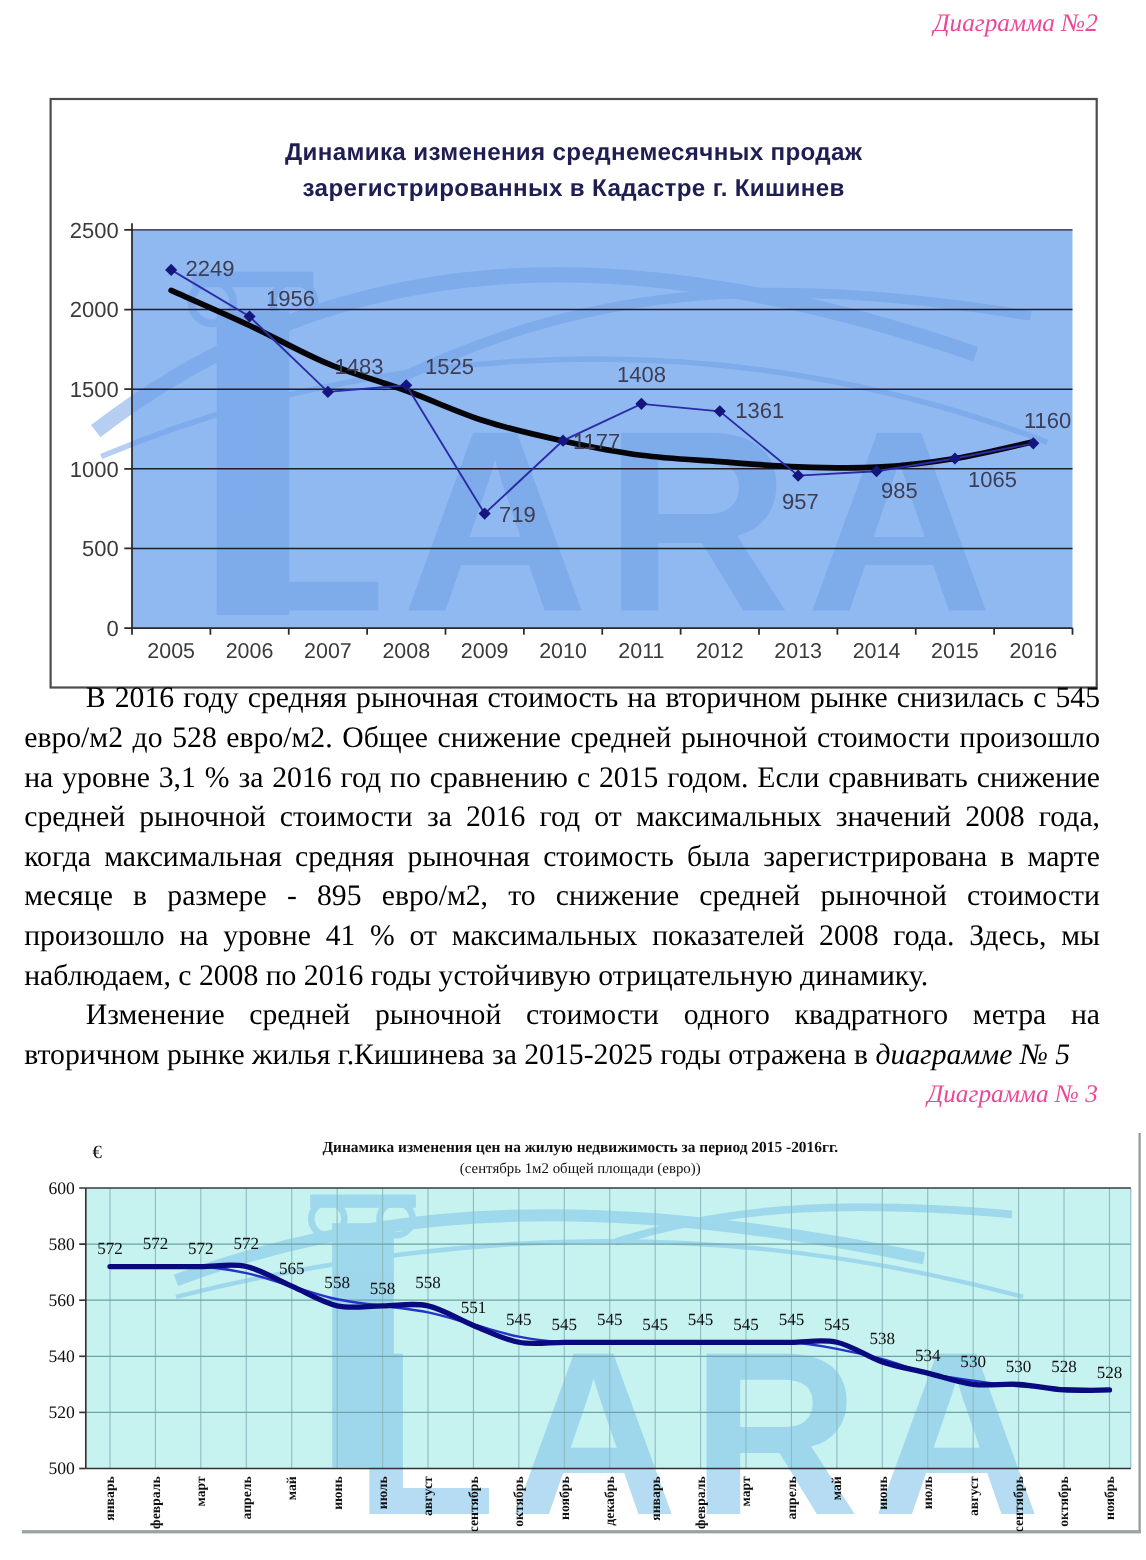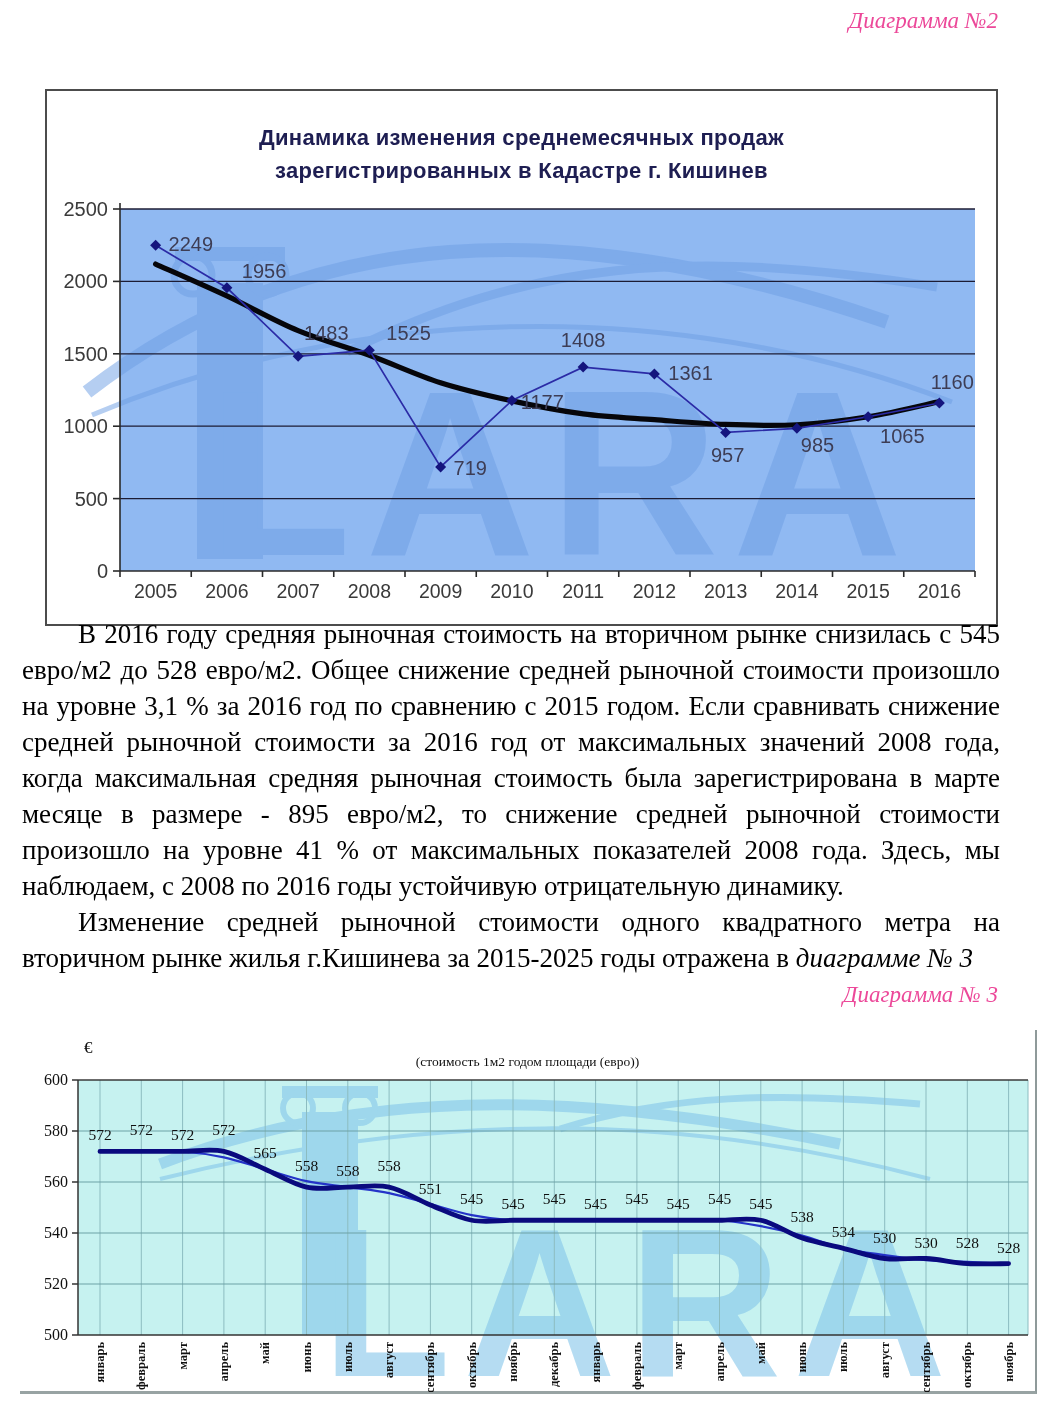--- a/index.html
+++ b/index.html
@@ -122,27 +122,28 @@
         <text x="621.35" y="192.9272" text-anchor="start" font-size="20" fill="#3d3d55" font-family="&quot;Liberation Sans&quot;,sans-serif">1361</text>
         <text x="680.6" y="275.4264" text-anchor="middle" font-size="20" fill="#3d3d55" font-family="&quot;Liberation Sans&quot;,sans-serif">957</text>
         <text x="753.85" y="265.37199999999996" text-anchor="start" font-size="20" fill="#3d3d55" font-family="&quot;Liberation Sans&quot;,sans-serif">985</text>
         <text x="833.1" y="255.788" text-anchor="start" font-size="20" fill="#3d3d55" font-family="&quot;Liberation Sans&quot;,sans-serif">1065</text>
         <text x="905.35" y="202.03199999999998" text-anchor="middle" font-size="20" fill="#3d3d55" font-family="&quot;Liberation Sans&quot;,sans-serif">1160</text>
       </svg>
   </div>
 
   <div class="para" id="p1"><span class="indent"></span><span>В 2016 году средняя рыночная стоимость на вторичном рынке снизилась с 545 евро/м2 до 528 евро/м2. Общее снижение средней рыночной стоимости произошло на уровне 3,1 % за 2016 год по сравнению с 2015 годом. Если сравнивать снижение средней рыночной стоимости за 2016 год от максимальных значений 2008 года, когда максимальная средняя рыночная стоимость была зарегистрирована в марте месяце в размере - 895 евро/м2, то снижение средней рыночной стоимости произошло на уровне 41 % от максимальных показателей 2008 года. Здесь, мы наблюдаем, с 2008 по 2016 годы устойчивую отрицательную динамику.</span></div>
 
-  <div class="para" id="p2"><span class="indent"></span><span>Изменение средней рыночной стоимости одного квадратного метра на вторичном рынке жилья г.Кишинева за 2015-2025 годы отражена в </span><span class="it">диаграмме № 3</span></div>
+  <div class="para" id="p2"><span class="indent"></span><span>Изменение средней рыночной стоимости одного квадратного метра на вторичном рынке жилья г.Кишинева за 2015-2025 годы отражена в </span><span class="it">диаграмме № 5</span></div>
 
   <div class="caption" id="cap3">Диаграмма № 3</div>
 
   <div class="chart2">
     <div class="euro">€</div>
-    <div class="chart2-sub">(стоимость 1м2 годом площади (евро))</div>
+    <div class="chart2-title">Динамика изменения цен на жилую недвижимость за период 2015 -2016гг.</div>
+    <div class="chart2-sub">(сентябрь 1м2 общей площади (евро))</div>
     <svg id="c2svg" width="1015" height="318">
         <rect x="58" y="6" width="950" height="255" fill="#c6f2f0"></rect>
         <g fill="#84c6ea" opacity="0.6">
           <path d="M140,90 C330,18 540,12 820,70" stroke="#84c6ea" stroke-width="11" fill="none"></path>
           <path d="M540,55 C650,20 760,18 900,30" stroke="#84c6ea" stroke-width="7" fill="none"></path>
           <path d="M140,105 C400,40 650,35 910,105" stroke="#84c6ea" stroke-width="4" fill="none"></path>
           <rect x="282" y="38" width="56" height="222"></rect>
           <rect x="262" y="12" width="96" height="12"></rect>
           <circle cx="278" cy="34" r="15" fill="none" stroke="#84c6ea" stroke-width="6"></circle>
           <circle cx="340" cy="34" r="15" fill="none" stroke="#84c6ea" stroke-width="6"></circle>

